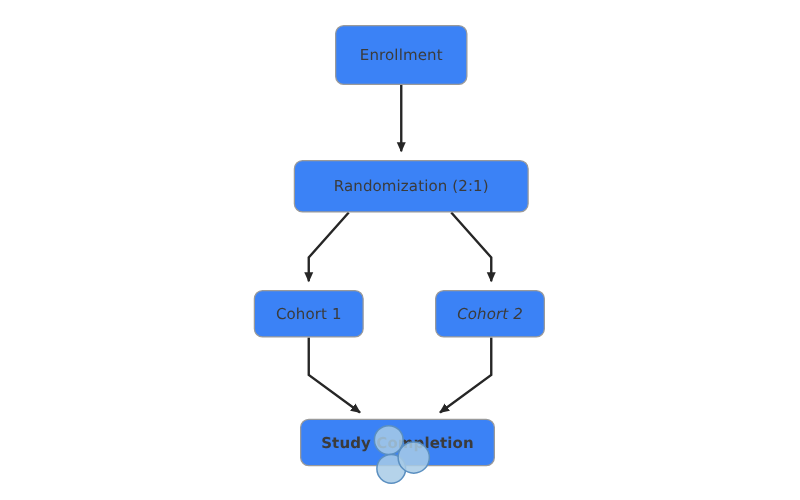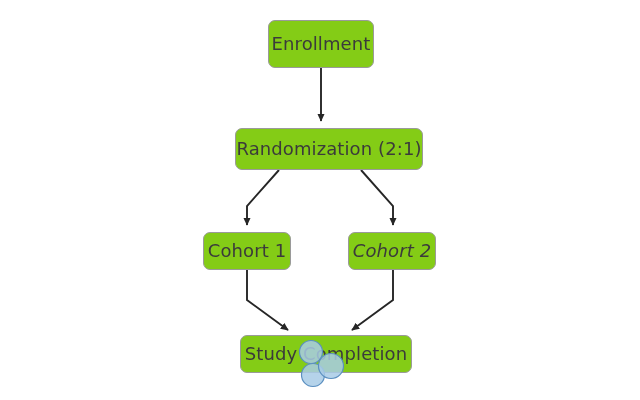--- a/index.html
+++ b/index.html
@@ -21,38 +21,38 @@
     left: 0;
     top: 0;
     width: 640px;
     height: 400px;
   }
   .node-box {
     position: absolute;
     box-sizing: border-box;
     border: 1.3px solid #9a9a9a;
     border-radius: 7px;
-    background: #84cc16;
+    background: #3b82f6;
     display: flex;
     align-items: center;
     justify-content: center;
     color: #3b3b3b;
-    font-size: 18px;
+    font-size: 12px;
     letter-spacing: 0.1px;
     white-space: nowrap;
   }
   .node-label {
     display: block;
     line-height: 1;
   }
   #node-enrollment   { left: 268px; top: 20px;  width: 106px; height: 48px; }
   #node-randomization{ left: 235px; top: 128px; width: 188px; height: 42px; }
   #node-cohort-1     { left: 203px; top: 232px; width: 88px;  height: 38px; }
   #node-cohort-2     { left: 348px; top: 232px; width: 88px;  height: 38px; font-style: italic; }
-  #node-completion   { left: 240px; top: 335px; width: 172px; height: 38px; }
+  #node-completion   { left: 240px; top: 335px; width: 156px; height: 38px; font-weight: bold; }
   #marker-overlay {
     position: absolute;
     left: 0;
     top: 0;
     width: 640px;
     height: 400px;
     pointer-events: none;
   }
 </style>
 </head>

